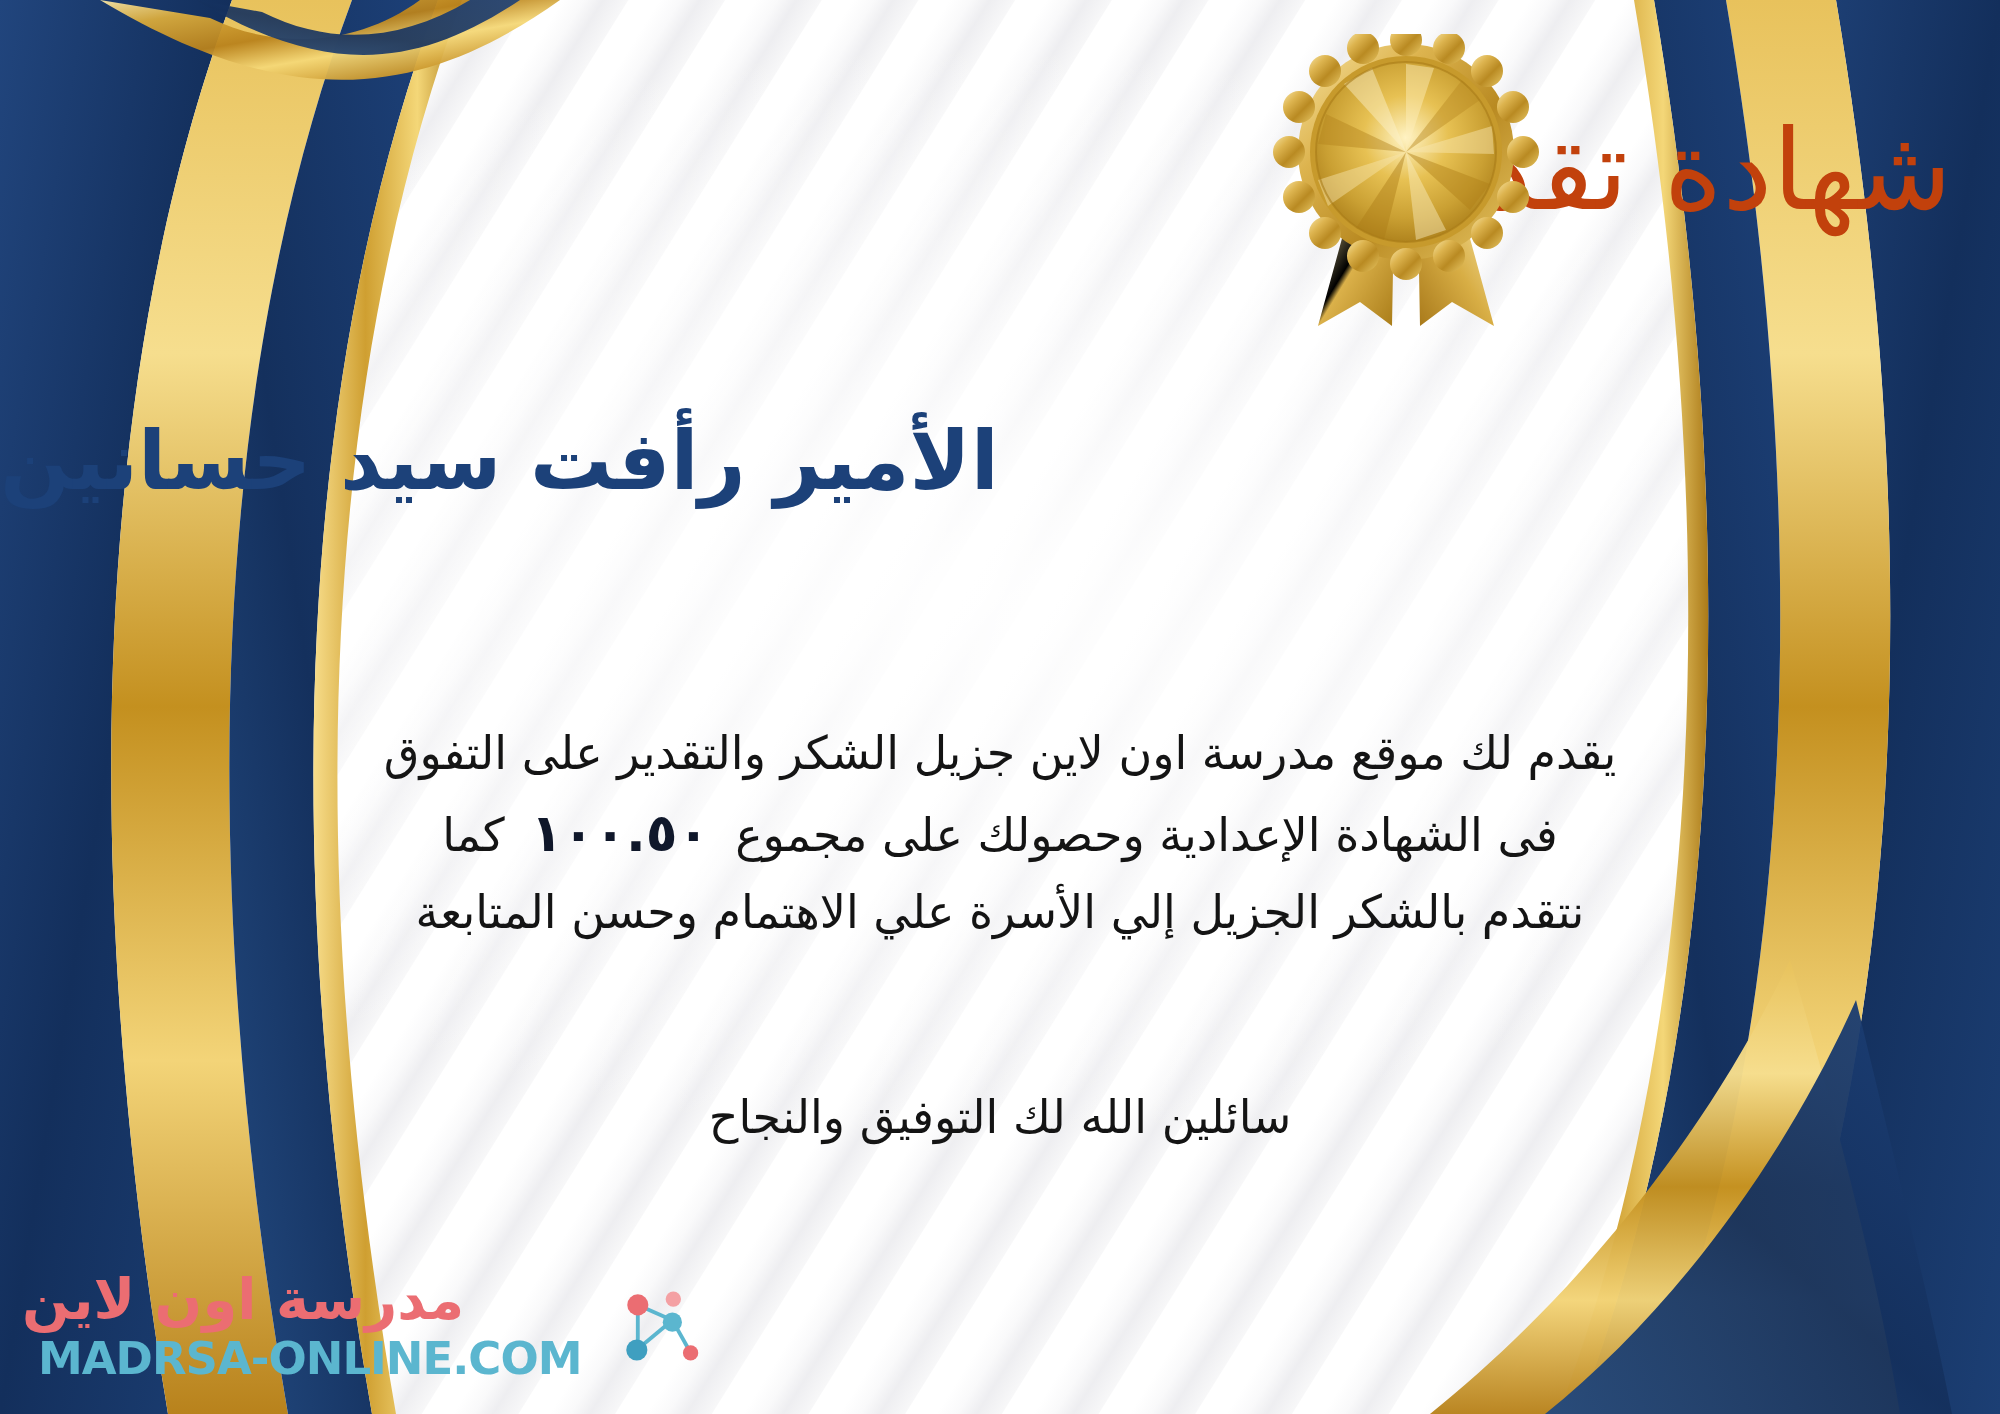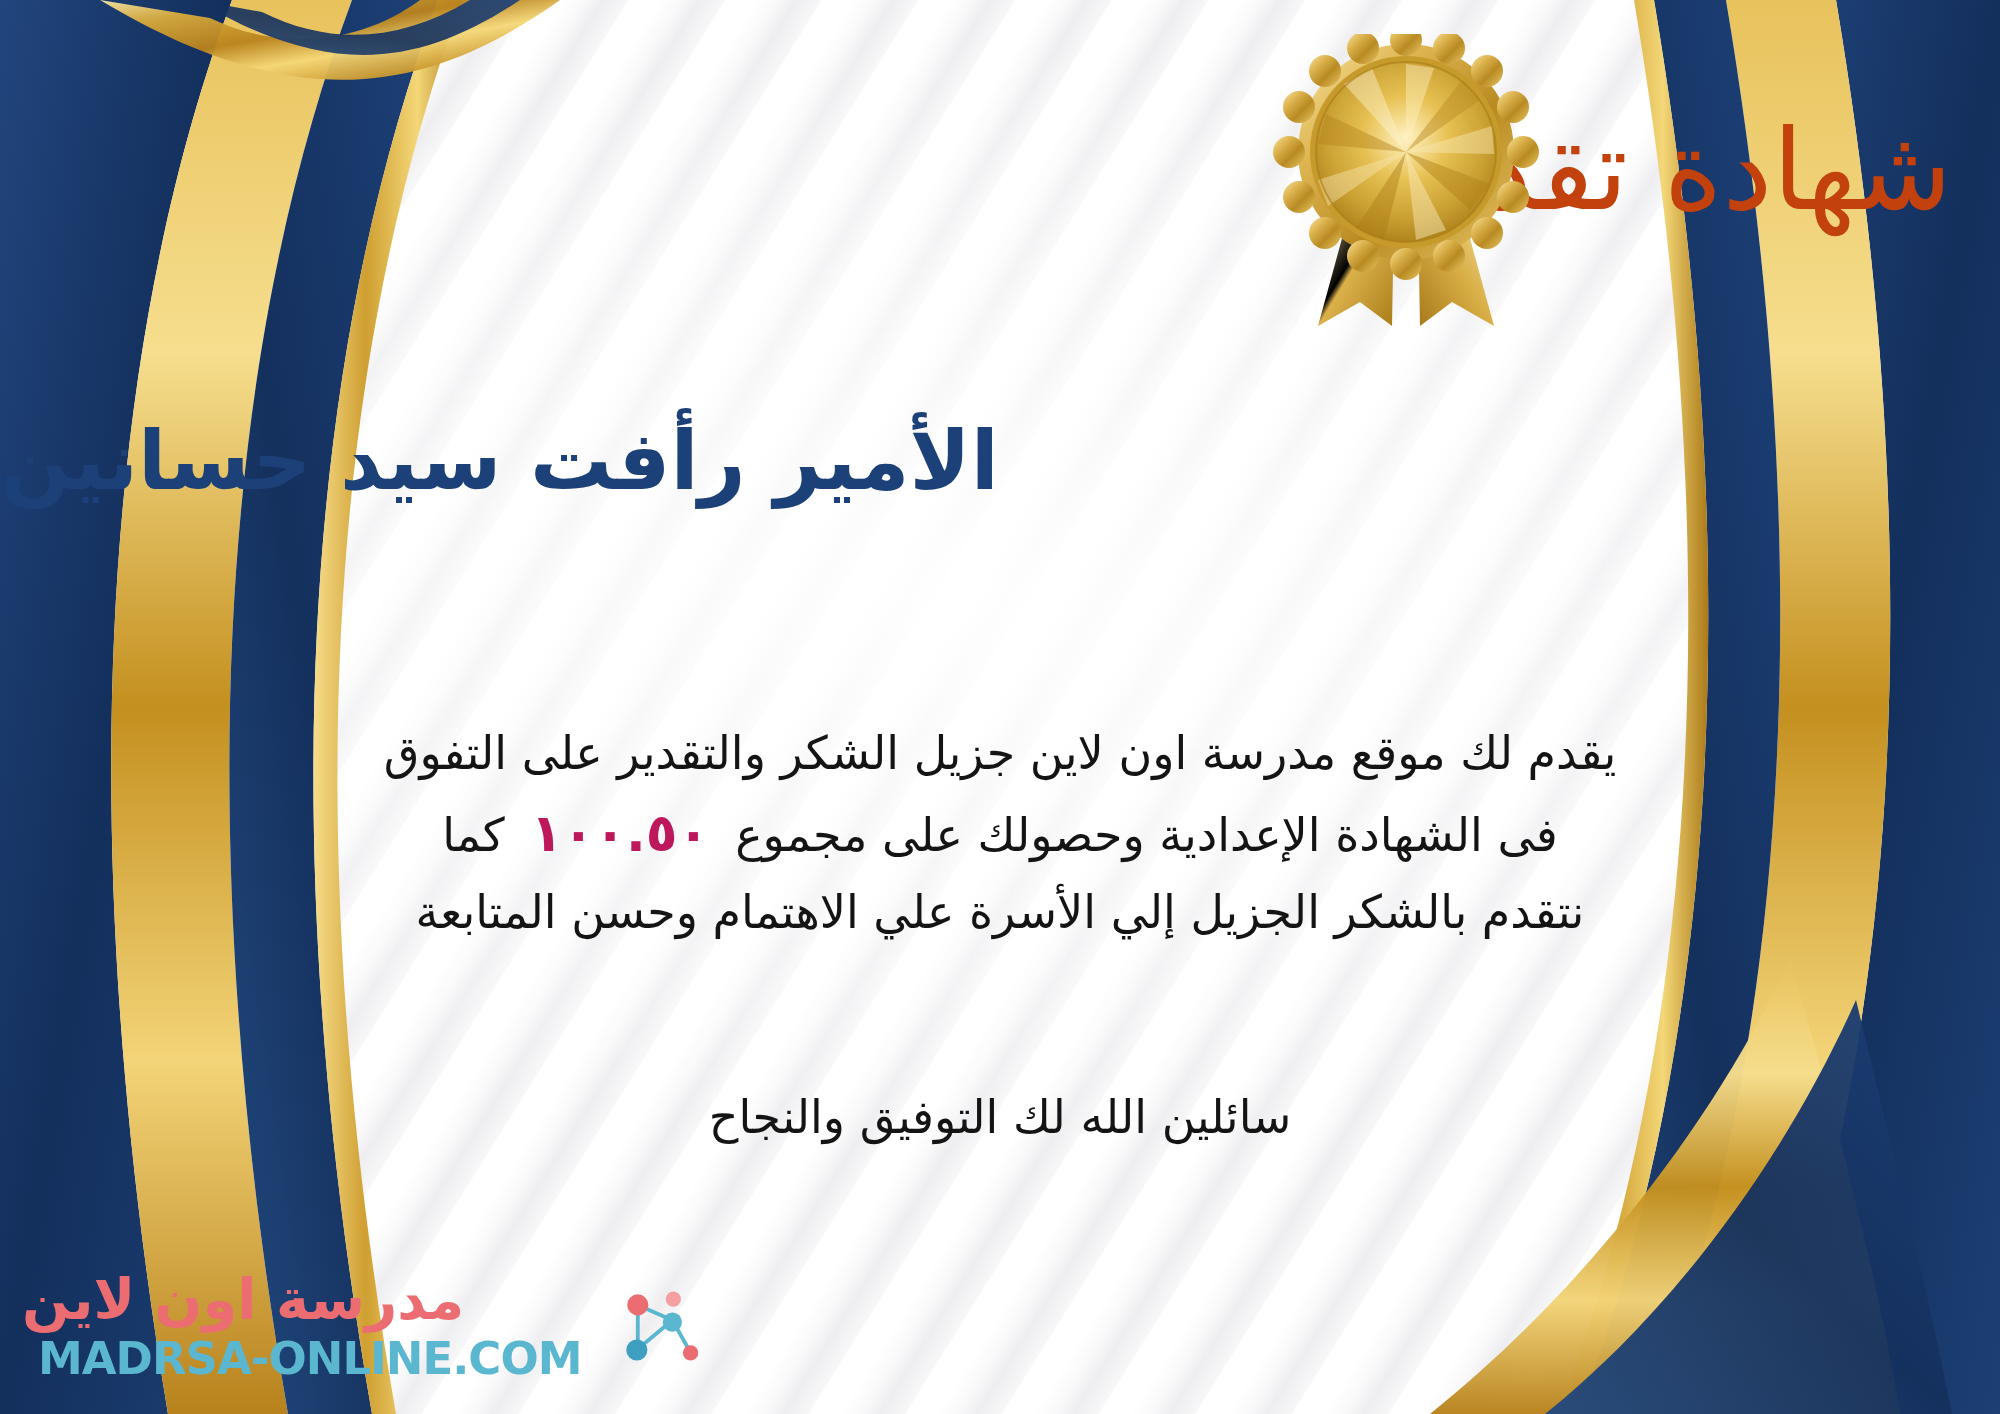--- a/index.html
+++ b/index.html
@@ -94,21 +94,21 @@
     font-size: 46px;
     line-height: 1.62;
     color: #141414;
     font-weight: 400;
   }
   .body-line {
     display: block;
     white-space: nowrap;
   }
   .score-value {
-    color: #be185d;
+    color: #0f172a;
     font-weight: 700;
     font-size: 52px;
     padding: 0 26px;
   }
 
   .closing-line {
     position: absolute;
     top: 1090px;
     left: 0;
     right: 0;

